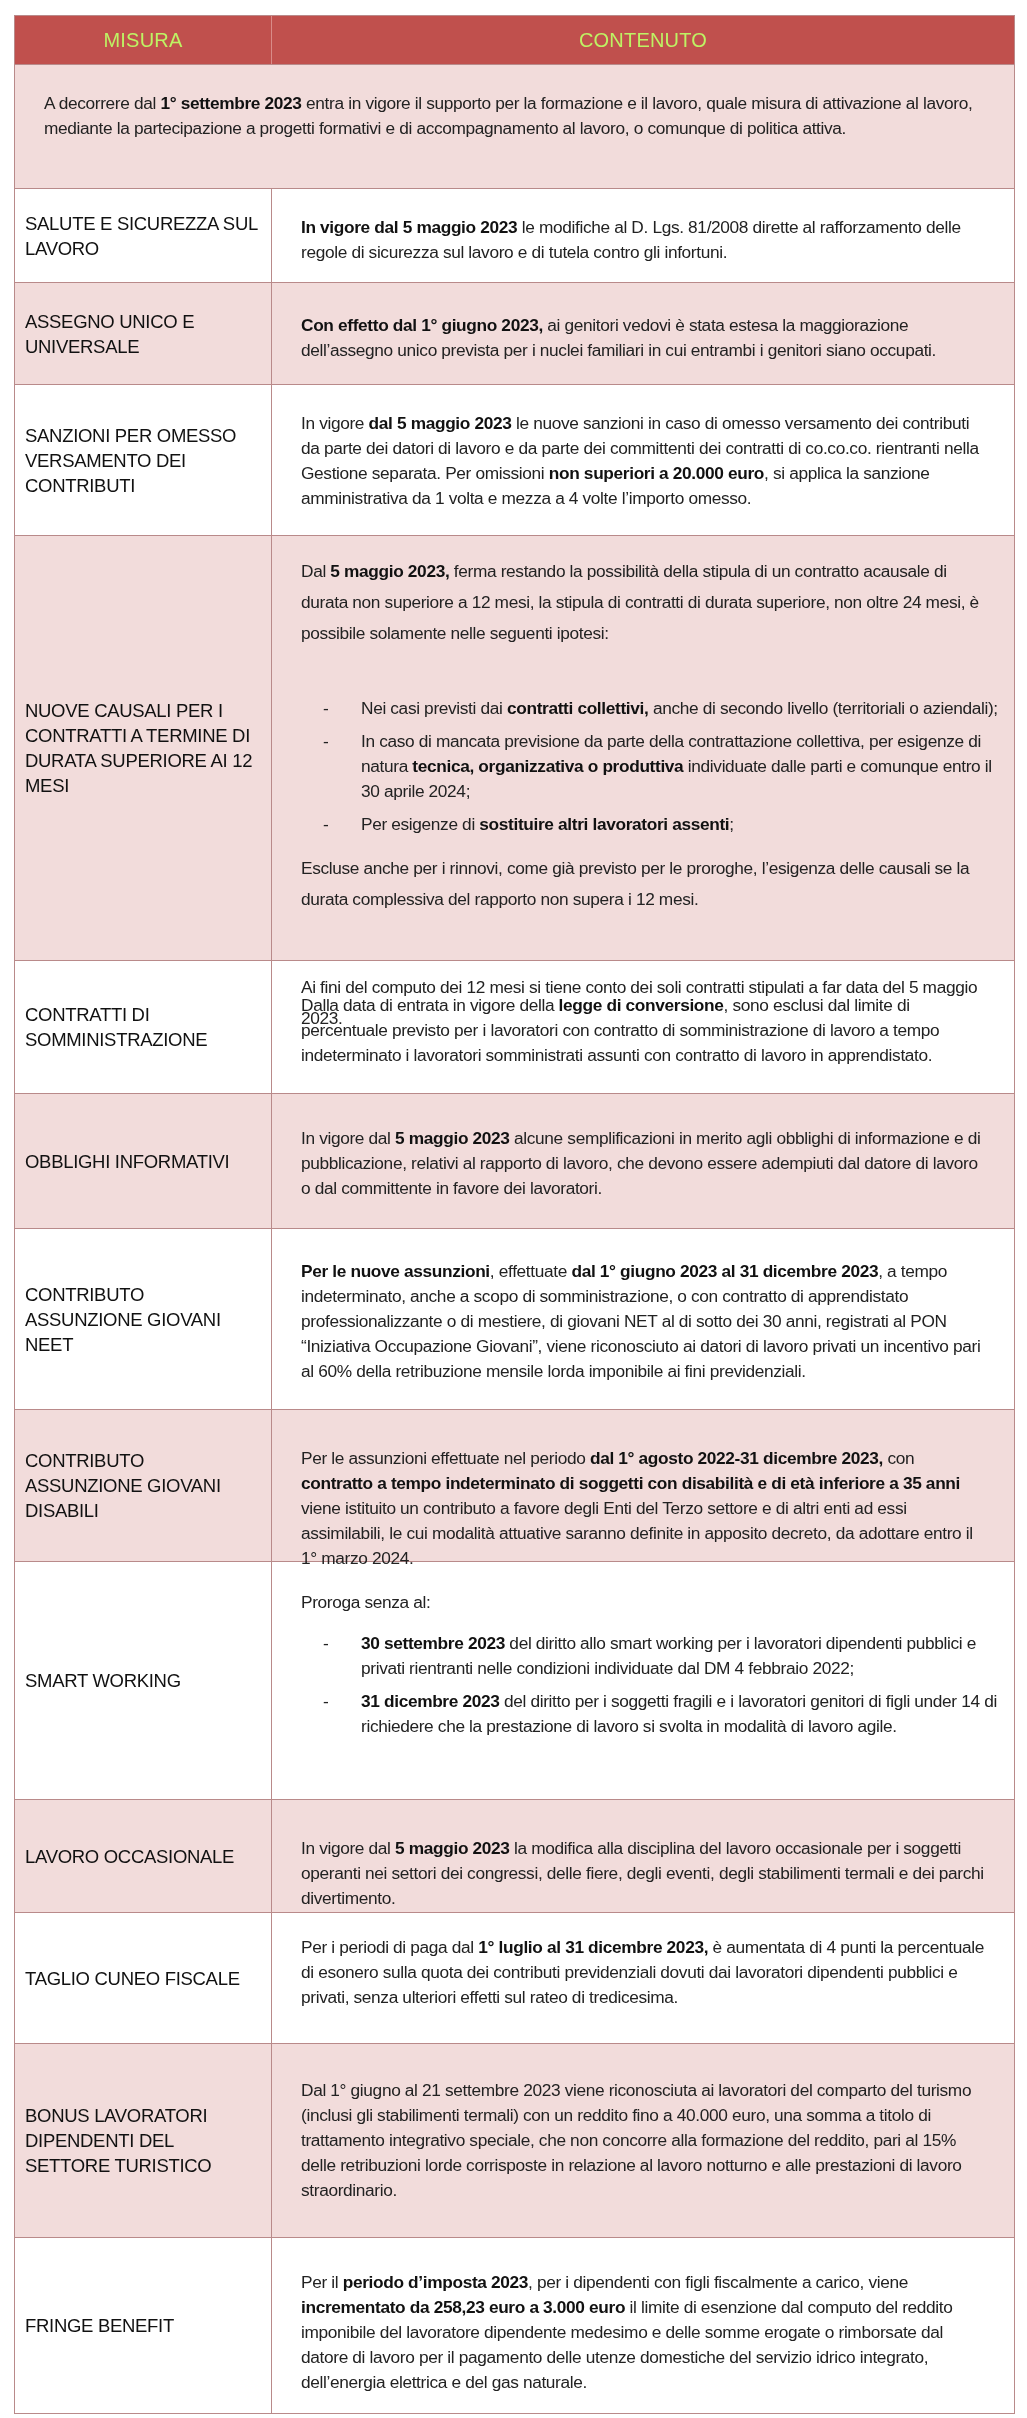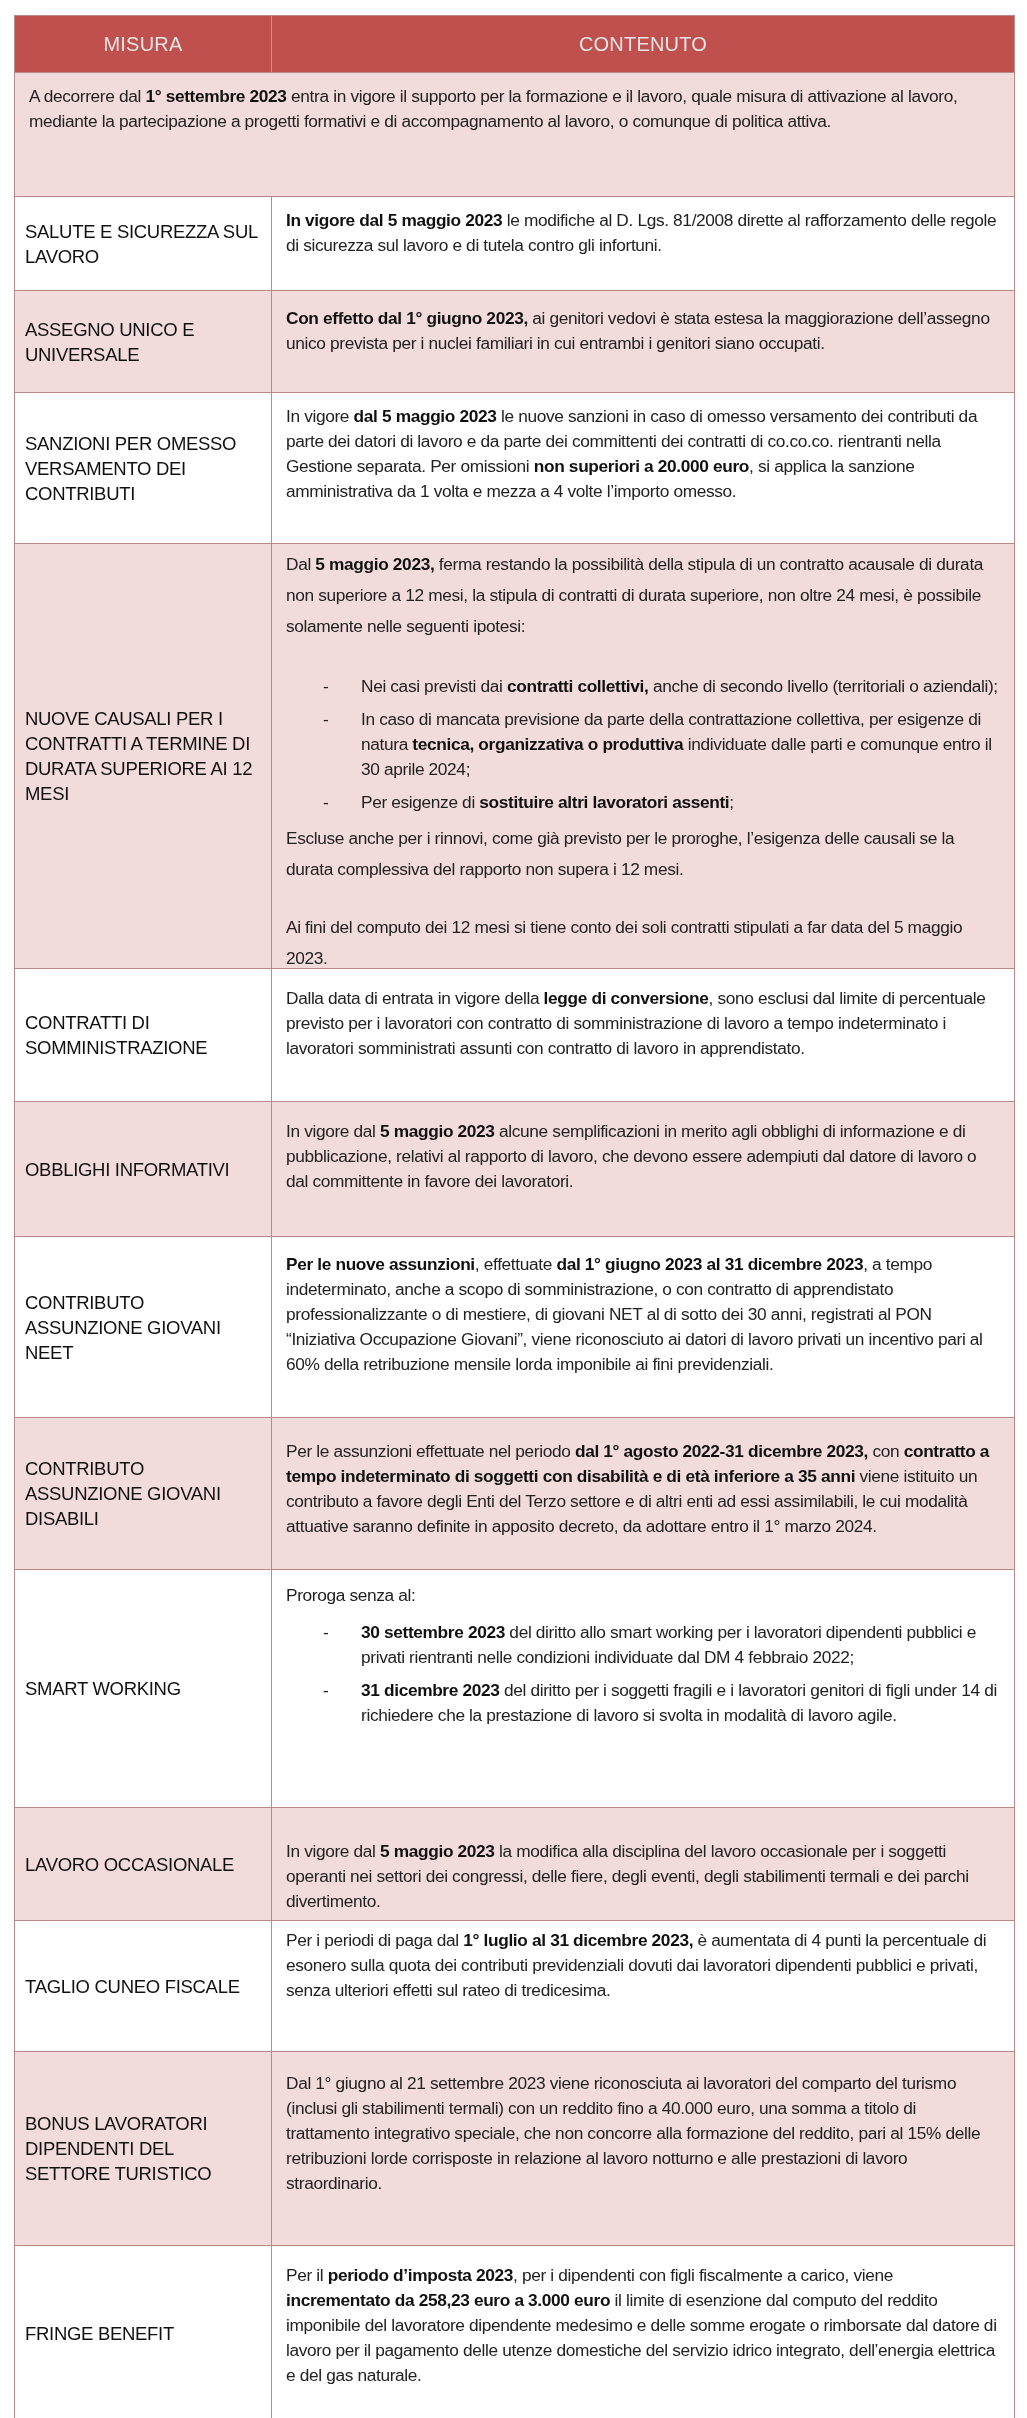--- a/index.html
+++ b/index.html
@@ -3,41 +3,41 @@
 <meta charset="utf-8">
 <style>
   html, body { margin: 0; padding: 0; background: #ffffff; }
   body { width: 1027px; height: 2418px; position: relative; font-family: "Liberation Sans Narrow", "Liberation Sans", sans-serif; }
   .table {
     position: absolute; left: 14px; top: 15px; width: 999px;
     border: 1px solid #b98a8a; border-collapse: collapse;
   }
   .row { display: flex; border-top: 1px solid #b98a8a; }
   .row:first-child { border-top: none; }
-  .hdr { background: #c0504d; color: #e5e5e5; height: 56px; }
+  .hdr { background: #c0504d; color: #bef264; height: 48px; }
   .hdr .c1, .hdr .c2 {
     display: flex; align-items: center; justify-content: center;
     font-size: 20px; letter-spacing: 0.2px;
   }
   .c1 { width: 257px; flex: none; border-right: 1px solid #b98a8a; box-sizing: border-box; }
   .c2 { flex: 1; }
   .hdr .c1 { border-right: 1px solid #d98b88; }
   .pink { background: #f2dcdb; }
   .white { background: #ffffff; }
   .body .c1 {
     display: flex; align-items: center; padding: 0 10px;
     font-size: 18.5px; line-height: 25px; color: #111; text-transform: uppercase;
     letter-spacing: -0.3px;
   }
   .body .c2 {
     padding: 10px 13px 10px 13px; box-sizing: border-box;
     font-size: 17.3px; line-height: 25px; color: #222; letter-spacing: -0.35px;
   }
   .body .c2 b { font-weight: bold; color: #111; }
-  .body .c2 p { margin: 1px; }
+  .body .c2 p { margin: 16px; }
   .gap { height: 25px; }
   ul.dash { list-style: none; margin: 6px 0 0 0; padding: 0 0 0 38px; }
   ul.dash li { position: relative; padding-left: 38px; margin-bottom: 8px; }
   ul.dash li::before { content: "-"; position: absolute; left: 0; top: 0; }
   .lh-big { line-height: 31px !important; }
 </style>
 </head>
 <body>
 
 <div class="table">
@@ -123,21 +123,21 @@
       <p>Proroga senza al:</p>
       <ul class="dash" style="margin-top:12px">
         <li class="rich"><b>30 settembre 2023</b> del diritto allo smart working per i lavoratori dipendenti pubblici e privati rientranti nelle condizioni individuate dal DM 4 febbraio 2022;</li>
         <li class="rich"><b>31 dicembre 2023</b> del diritto per i soggetti fragili e i lavoratori genitori di figli under 14 di richiedere che la prestazione di lavoro si svolta in modalità di lavoro agile.</li>
       </ul>
     </div>
   </div>
 
   <div class="row body pink" style="height:112px">
     <div class="c1">LAVORO OCCASIONALE</div>
-    <div class="c2" style="padding-top:30px">
+    <div class="c2" style="padding-top:20px">
         <p class="rich">In vigore dal <b>5 maggio 2023</b> la modifica alla disciplina del lavoro occasionale per i soggetti operanti nei settori dei congressi, delle fiere, degli eventi, degli stabilimenti termali e dei parchi divertimento.</p>
       </div>
   </div>
 
   <div class="row body white" style="height:130px">
     <div class="c1">TAGLIO CUNEO FISCALE</div>
     <div class="c2" style="padding-top:6px">
         <p class="rich">Per i periodi di paga dal <b>1° luglio al 31 dicembre 2023,</b> è aumentata di 4 punti la percentuale di esonero sulla quota dei contributi previdenziali dovuti dai lavoratori dipendenti pubblici e privati, senza ulteriori effetti sul rateo di tredicesima.</p>
       </div>
   </div>

